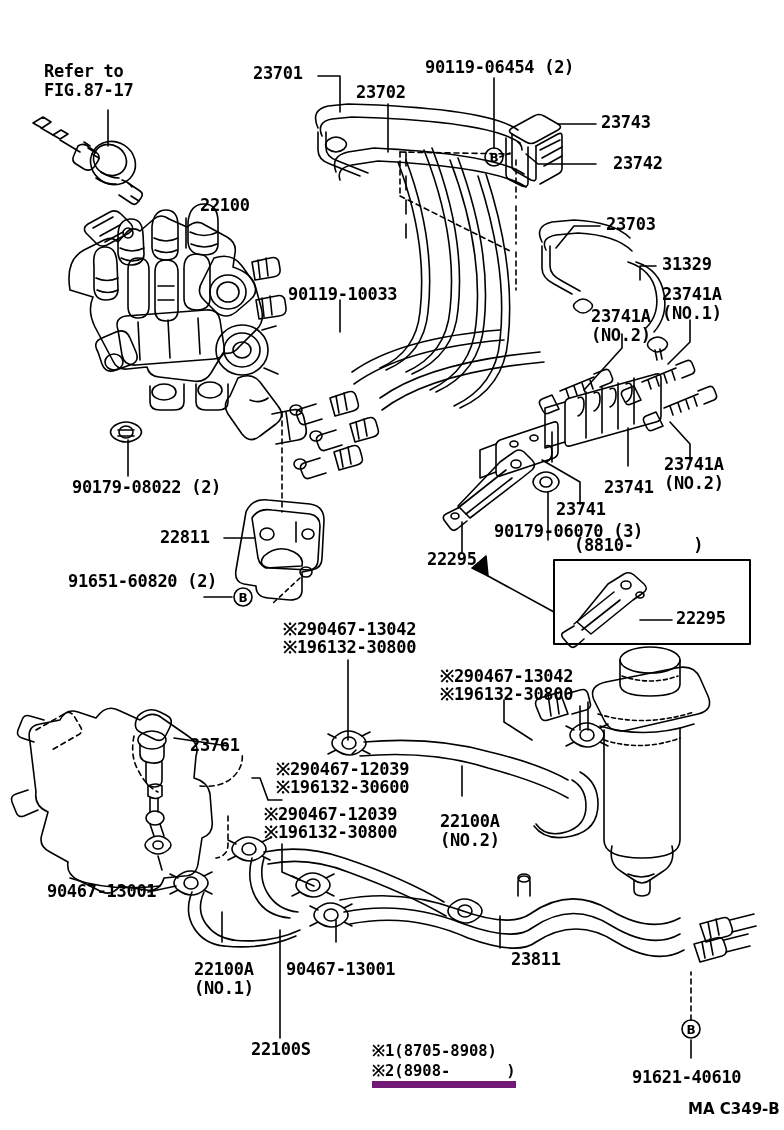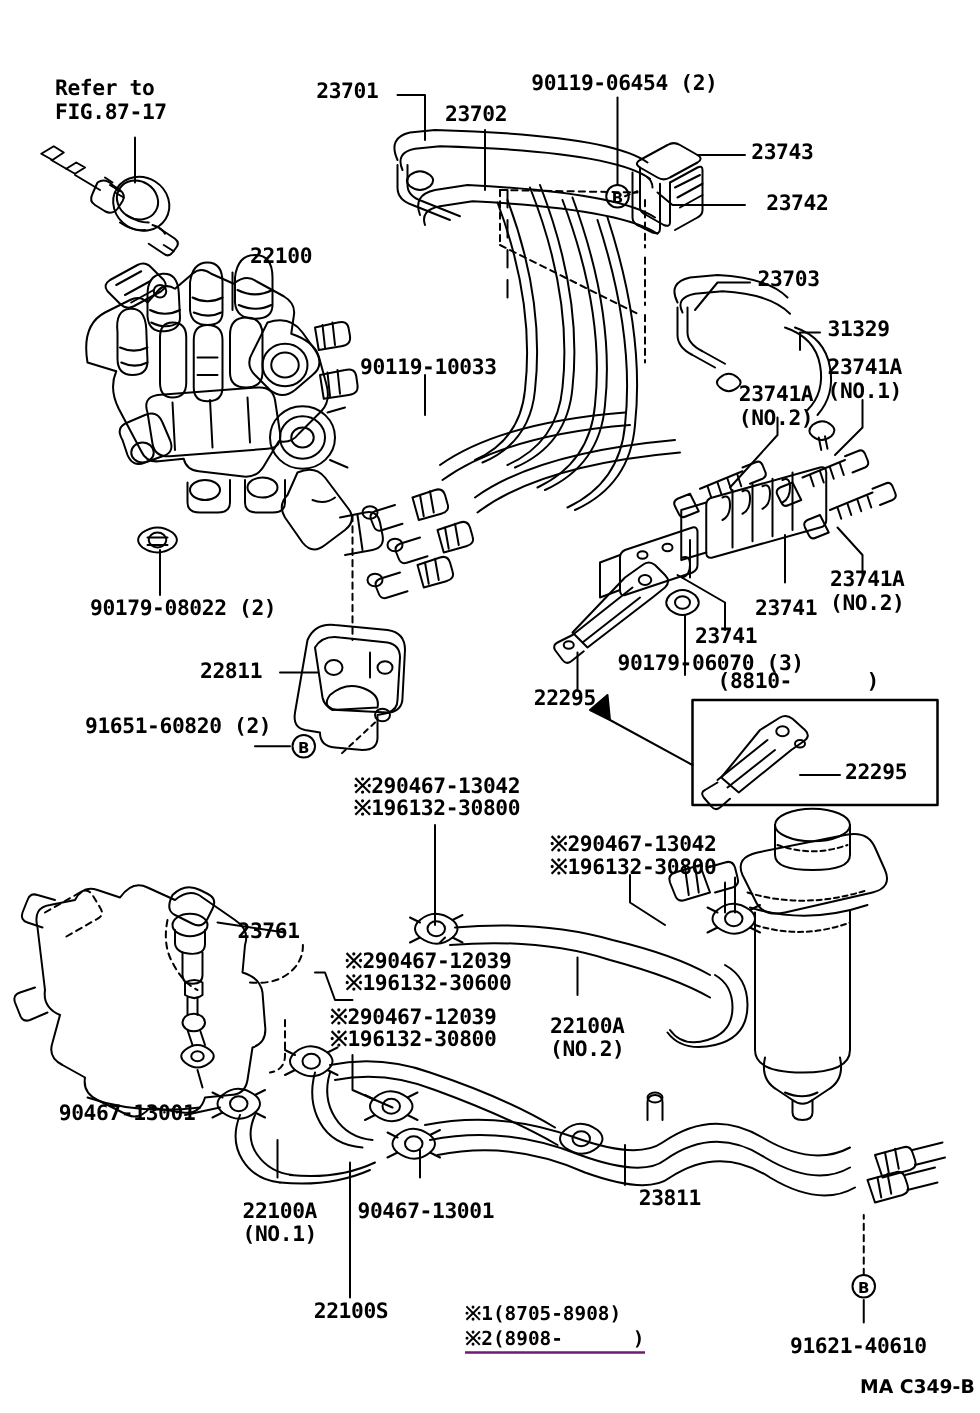--- a/index.html
+++ b/index.html
@@ -9,21 +9,21 @@
   svg#art{position:absolute;left:0;top:0;width:784px;height:1130px;}
   .lbl{position:absolute;color:#000;font-weight:bold;
        font-family:"DejaVu Sans Mono","Liberation Mono",monospace;
        font-size:17px;letter-spacing:-0.3px;white-space:pre;line-height:1.15;}
   .lbl.two{line-height:1.12;}
   .code{position:absolute;font-family:"DejaVu Sans","Liberation Sans",sans-serif;
         font-weight:bold;font-size:15px;color:#000;letter-spacing:0px;}
   .legend{position:absolute;font-weight:bold;font-size:15.5px;
           font-family:"DejaVu Sans Mono","Liberation Mono",monospace;
           line-height:1.18;white-space:pre;}
-  .legend .ul{border-bottom:2px solid #701a75;display:inline-block;padding-bottom:1px;}
+  .legend .ul{border-bottom:7px solid #701a75;display:inline-block;padding-bottom:1px;}
 </style>
 </head>
 <body>
 
 <div id="sheet">
 
 <svg id="art" viewBox="0 0 784 1130">
   <g fill="none" stroke="#000" stroke-width="1.6" stroke-linecap="round" stroke-linejoin="round">
 
     <g>

